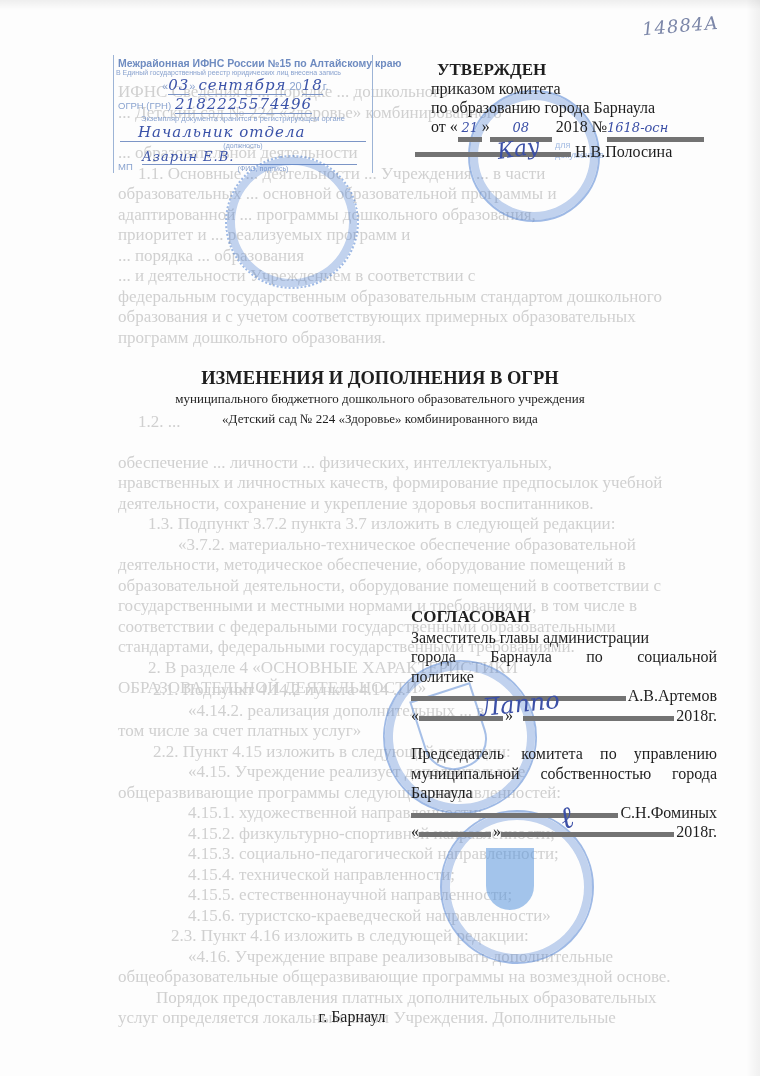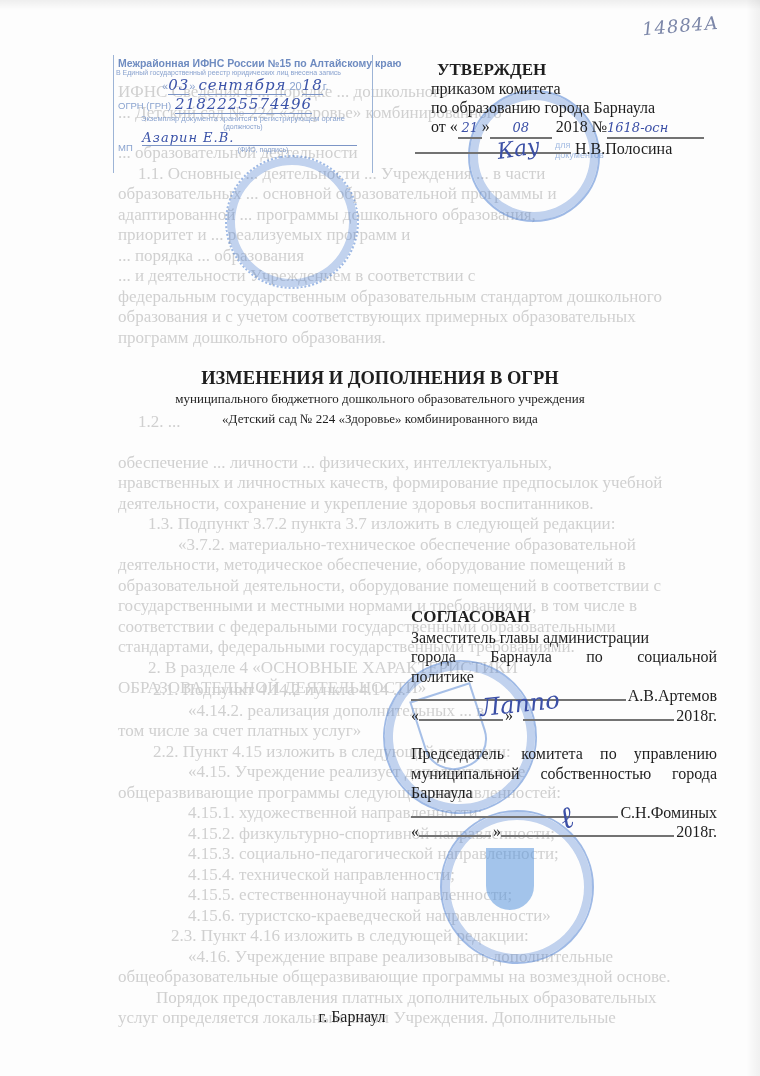--- a/index.html
+++ b/index.html
@@ -31,21 +31,21 @@
     .reg-stamp .hand { font-family: "DejaVu Serif", serif; font-style: italic; color: #3a52a8; font-size: 15px; letter-spacing: 1px; }
     .reg-stamp .uline { border-bottom: 1px solid #7c95c6; }
     .reg-stamp .small { font-size: 7px; color: #8aa3cf; text-align: center; }
     .handwritten-num { position: absolute; left: 642px; top: 15px; color: #7b86a8;
       font-family: "DejaVu Serif", serif; font-style: italic; font-size: 18px; letter-spacing: 1px; transform: rotate(-5deg); }
 
     
     .approved { position: absolute; left: 431px; top: 60px; font-size: 16px; line-height: 19px; }
     .approved .hdr { font-weight: bold; font-size: 17px; margin-left: 6px; }
     .approved .ink { font-family: "DejaVu Serif", serif; font-style: italic; color: #3b4fa6; font-size: 13px; }
-    .line { display: inline-block; border-bottom: 2px solid #737373; vertical-align: baseline; }
+    .line { display: inline-block; border-bottom: 5px solid #737373; vertical-align: baseline; }
 
     
     .seal { position: absolute; border-radius: 50%; border: 2px solid rgba(80,130,210,0.55);
       box-shadow: inset 0 0 0 6px rgba(255,255,255,0), inset 0 0 0 8px rgba(80,130,210,0.35); }
     .seal-text { position: absolute; color: rgba(70,120,200,0.6); font-family: "Liberation Sans", sans-serif; font-size: 9px; }
 
     
     .doc-title { position: absolute; left: 0; width: 760px; top: 367px; text-align: center; }
     .doc-title .t1 { font-weight: bold; font-size: 18.5px; line-height: 22px; }
     .doc-title .t2 { font-size: 13px; line-height: 20px; }
@@ -133,20 +133,21 @@
       <span class="lbl" style="font-size:11px;">&nbsp;</span>
       <span class="lbl" style="font-size:11px;">20</span>
       <span class="hand uline">18</span>
       <span class="lbl" style="font-size:11px;">г.</span>
     </div>
     <div class="row" style="margin-left:4px;">
       <span class="lbl">ОГРН (ГРН)</span>
       <span class="hand uline" style="margin-left:4px;">2182225574496</span>
     </div>
     <div class="small" style="font-size:7.5px;">Экземпляр документа хранится в регистрирующем органе</div>
+    <div class="hand uline" style="margin:0 6px; padding-left:18px; font-size:15px;">Начальник отдела</div>
     <div class="small">(должность)</div>
     <div class="row" style="position:relative;">
       <span class="lbl" style="position:absolute; left:4px; top:12px;">МП</span>
       <span class="hand uline" style="margin-left:28px; width:215px; display:inline-block; font-size:13px;">Азарин Е.В.</span>
     </div>
     <div class="small" style="margin-left:40px;">(ФИО, подпись)</div>
   </div>
 
   <div class="seal" style="left:225px; top:155px; width:130px; height:130px; transform:rotate(-10deg); border-style:dotted;"></div>
 

